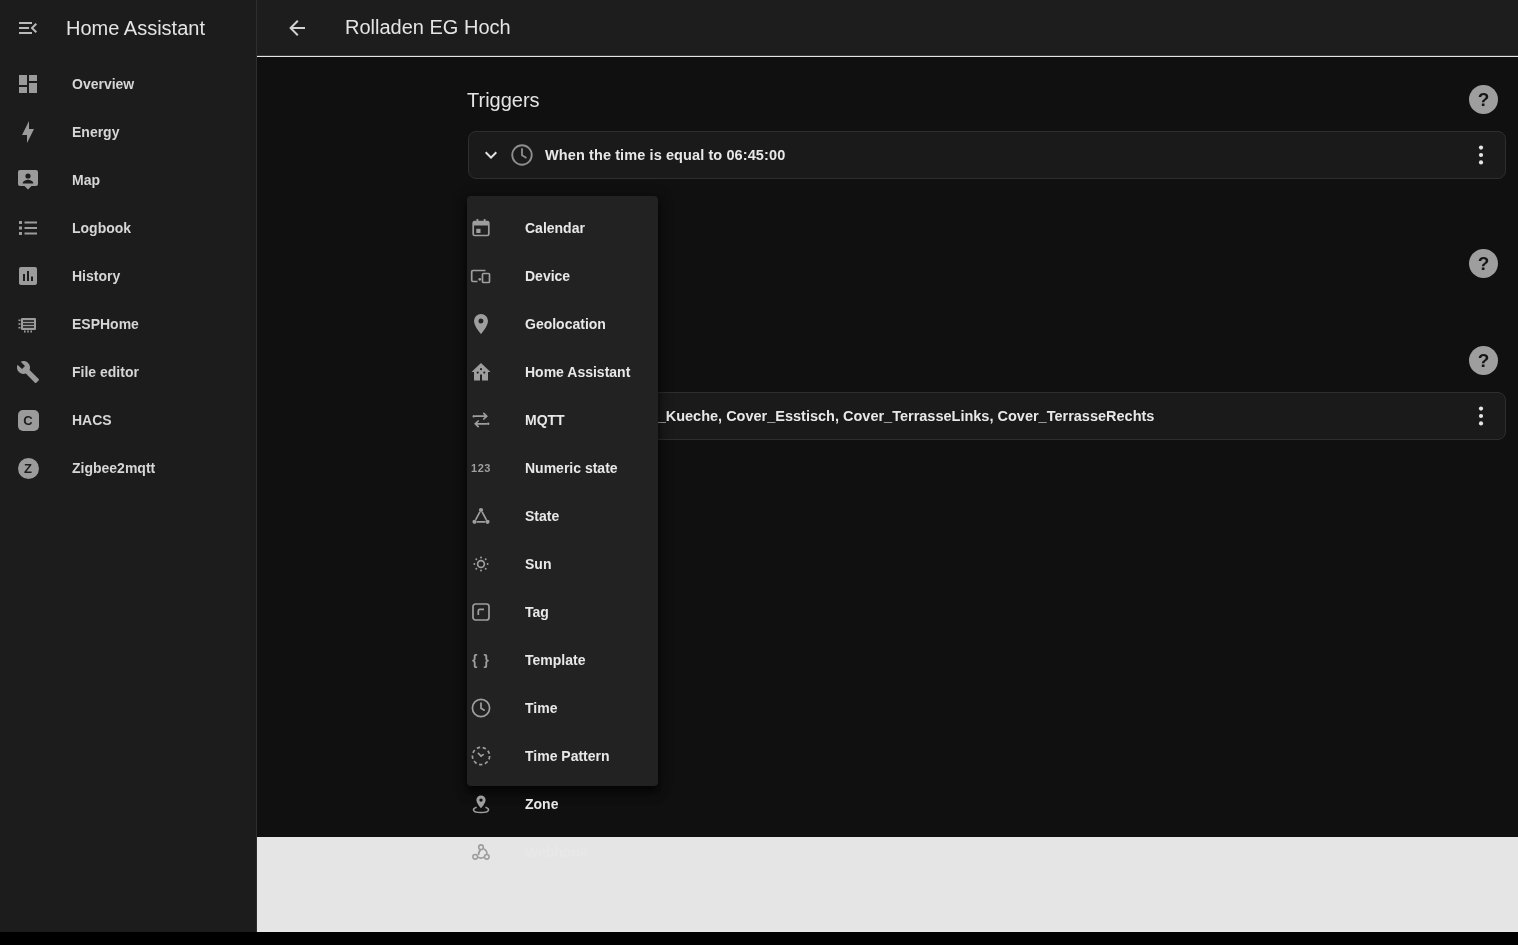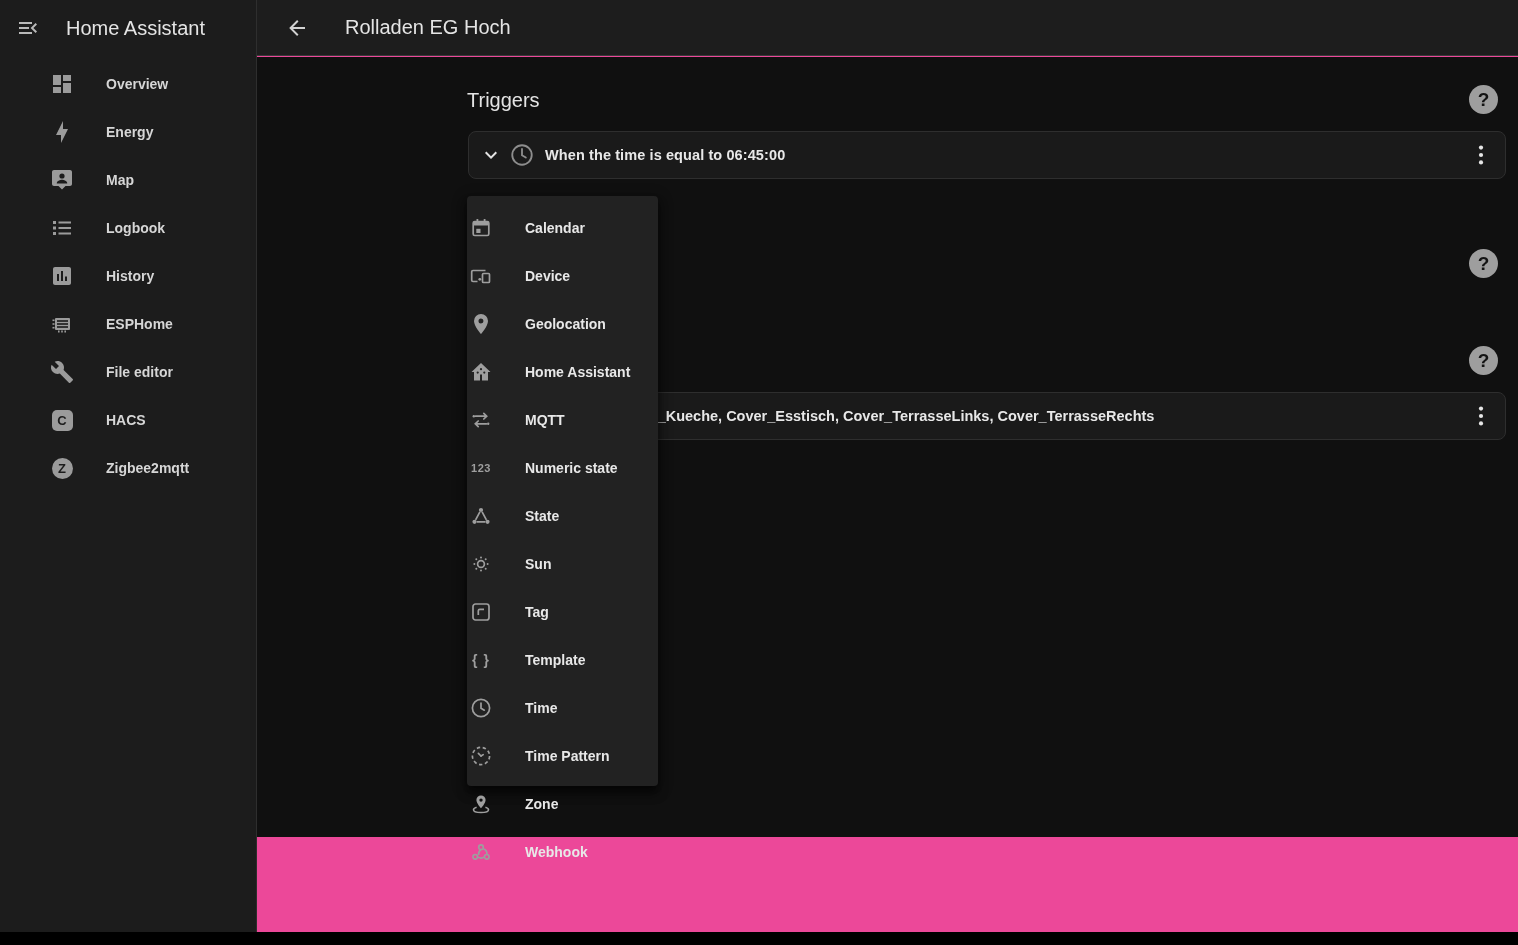--- a/index.html
+++ b/index.html
@@ -1,27 +1,27 @@
 <!DOCTYPE html>
 <html><head>
 <meta charset="utf-8">
 <style>
   html,body{margin:0;padding:0;background:#000;}
-  .stage{position:relative;width:1518px;height:945px;background:#ec4899;overflow:hidden;
+  .stage{position:relative;width:1518px;height:945px;background:#e5e5e5;overflow:hidden;
          font-family:"Liberation Sans",sans-serif;-webkit-font-smoothing:antialiased;}
 
   
   .sidebar{position:absolute;left:0;top:0;width:256px;height:932px;background:#1c1c1c;
            border-right:1px solid #2e2e2e;z-index:5;}
   .sidebar-header{height:56px;display:flex;align-items:center;}
   .menu-toggle{width:48px;height:48px;margin-left:4px;background:none;border:none;padding:0;
                display:flex;align-items:center;justify-content:center;cursor:pointer;}
   .app-title{color:#e4e4e4;font-size:20px;margin-left:14px;white-space:nowrap;}
   .nav{padding-top:4px;}
-  .nav-item{height:48px;display:flex;align-items:center;cursor:pointer;padding-left:34px;}
+  .nav-item{height:48px;display:flex;align-items:center;cursor:pointer;}
   .nav-icon{width:24px;height:24px;margin-left:16px;flex:none;display:flex;align-items:center;justify-content:center;}
   .nav-label{margin-left:32px;color:#d6d6d6;font-size:14px;font-weight:bold;white-space:nowrap;}
   .badge-sq{width:21px;height:21px;border-radius:5px;background:#9b9b9b;color:#1c1c1c;
             font-weight:bold;font-size:13px;display:flex;align-items:center;justify-content:center;}
   .badge-ci{width:21px;height:21px;border-radius:50%;background:#9b9b9b;color:#1c1c1c;
             font-weight:bold;font-size:13px;display:flex;align-items:center;justify-content:center;}
 
   
   .topbar{position:absolute;left:257px;top:0;width:1261px;height:56px;background:#1d1d1d;
           border-bottom:1px solid #3a3a3a;display:flex;align-items:center;z-index:4;box-sizing:border-box;}

